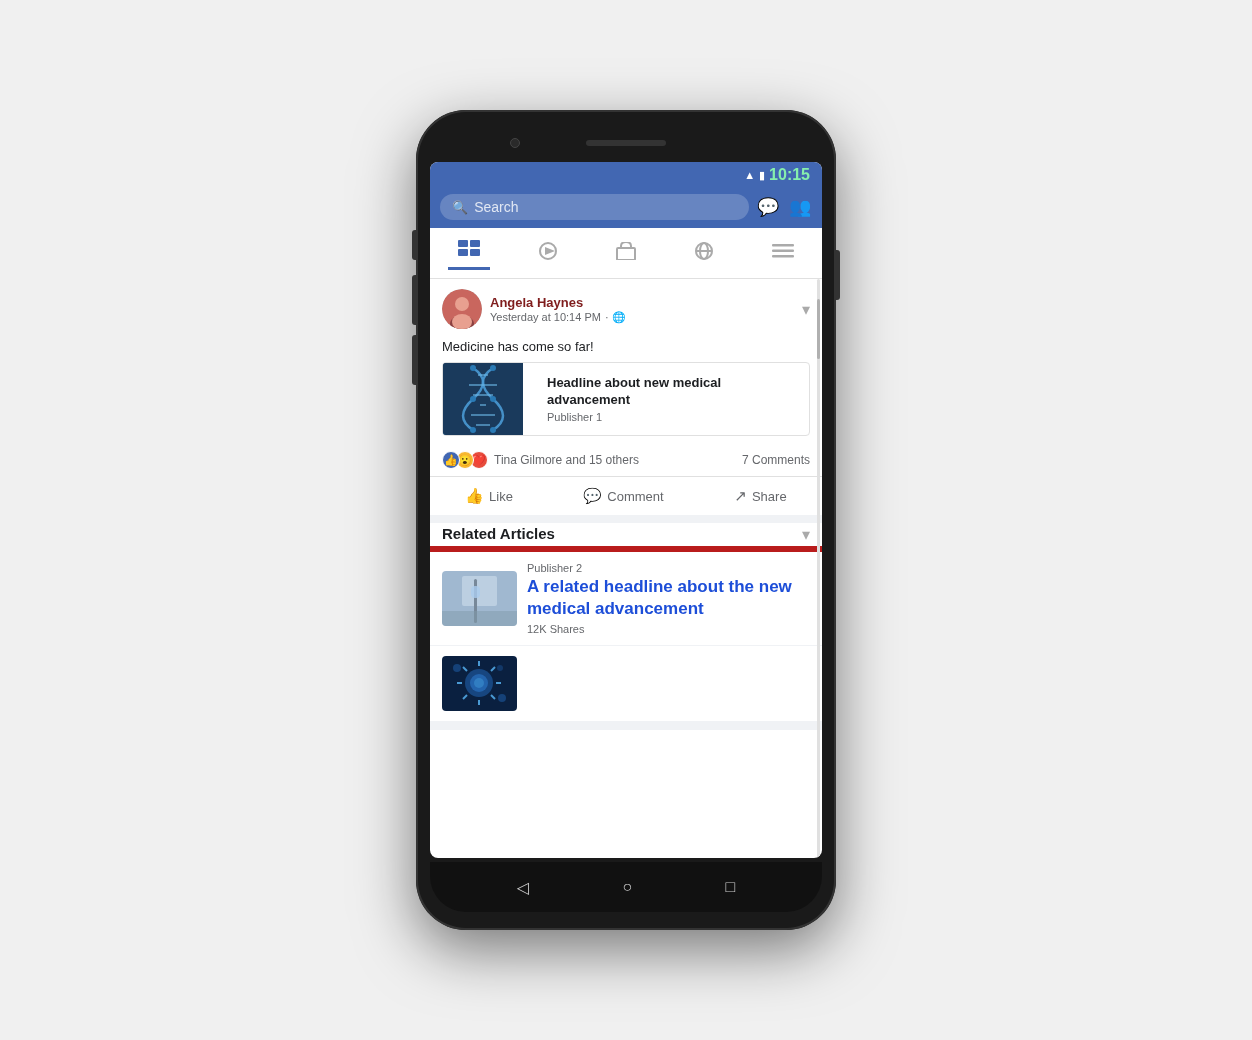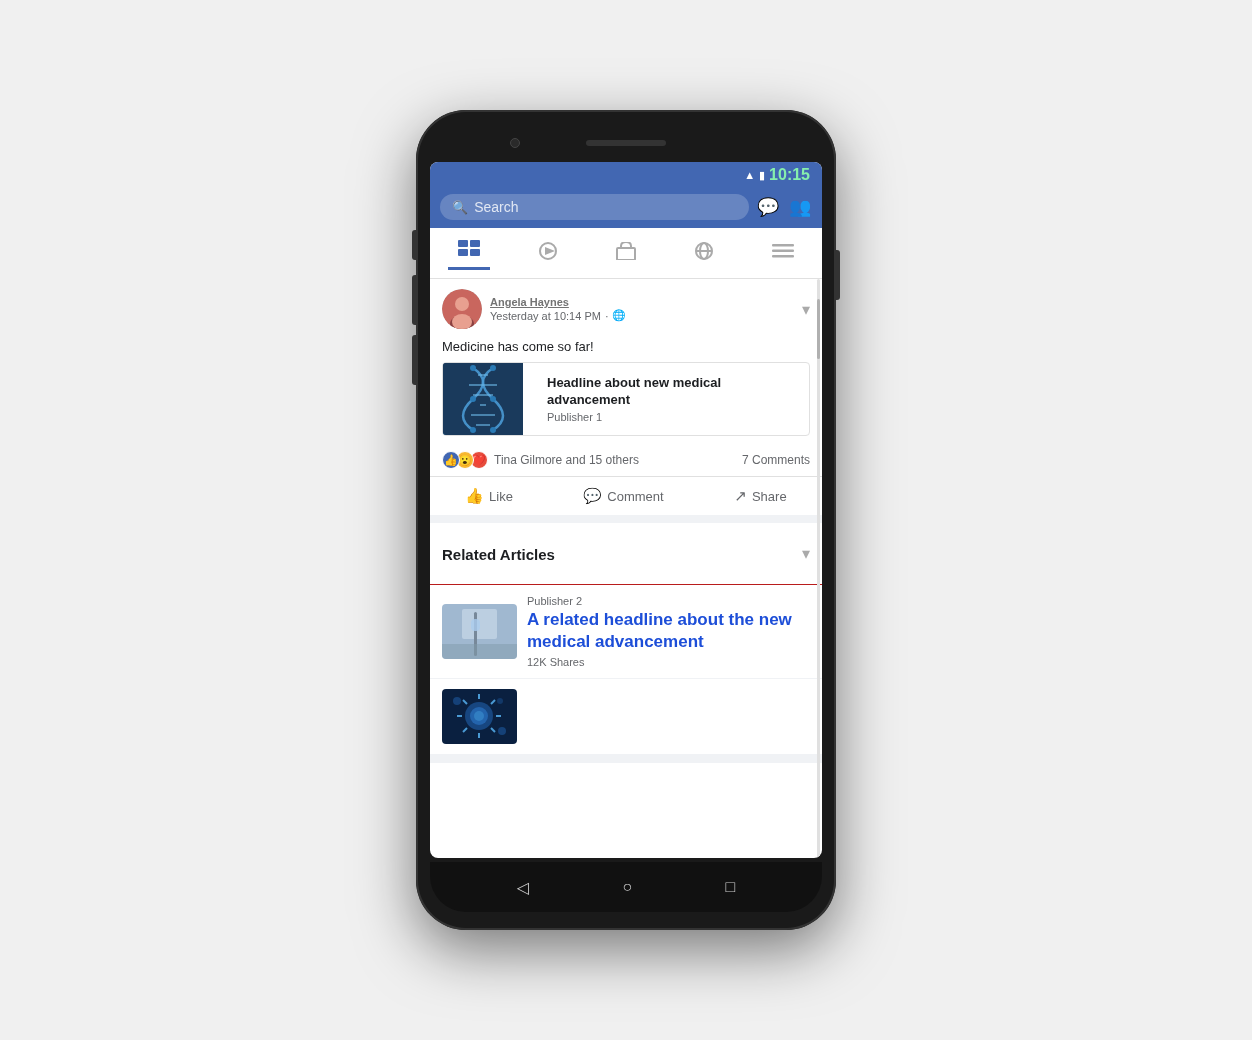--- a/index.html
+++ b/index.html
@@ -202,24 +202,23 @@
     .avatar {
       width: 40px;
       height: 40px;
       border-radius: 50%;
       overflow: hidden;
       background: #ccc;
       flex-shrink: 0;
     }
 
     .post-author {
-      font-size: 11px;
+      font-size: 13px;
       font-weight: bold;
-      color: #737373;
-      text-decoration: underline;
+      color: #7f1d1d;
     }
 
     .post-meta {
       font-size: 11px;
       color: #65676b;
       display: flex;
       align-items: center;
       gap: 4px;
       margin-top: 1px;
     }
@@ -314,25 +313,25 @@
       cursor: pointer;
     }
 
     
     .related-section {
       background: #fff;
       margin-bottom: 8px;
     }
 
     .related-header {
-      padding: 21px 12px;
+      padding: 2px 12px;
       display: flex;
       justify-content: space-between;
-      align-items: flex-end;
-      border-bottom: 1px solid #b91c1c;
+      align-items: flex-start;
+      border-bottom: 6px solid #b91c1c;
     }
 
     .related-title {
       font-size: 15px;
       font-weight: bold;
       color: #1c1e21;
     }
 
     .related-item {
       display: flex;

